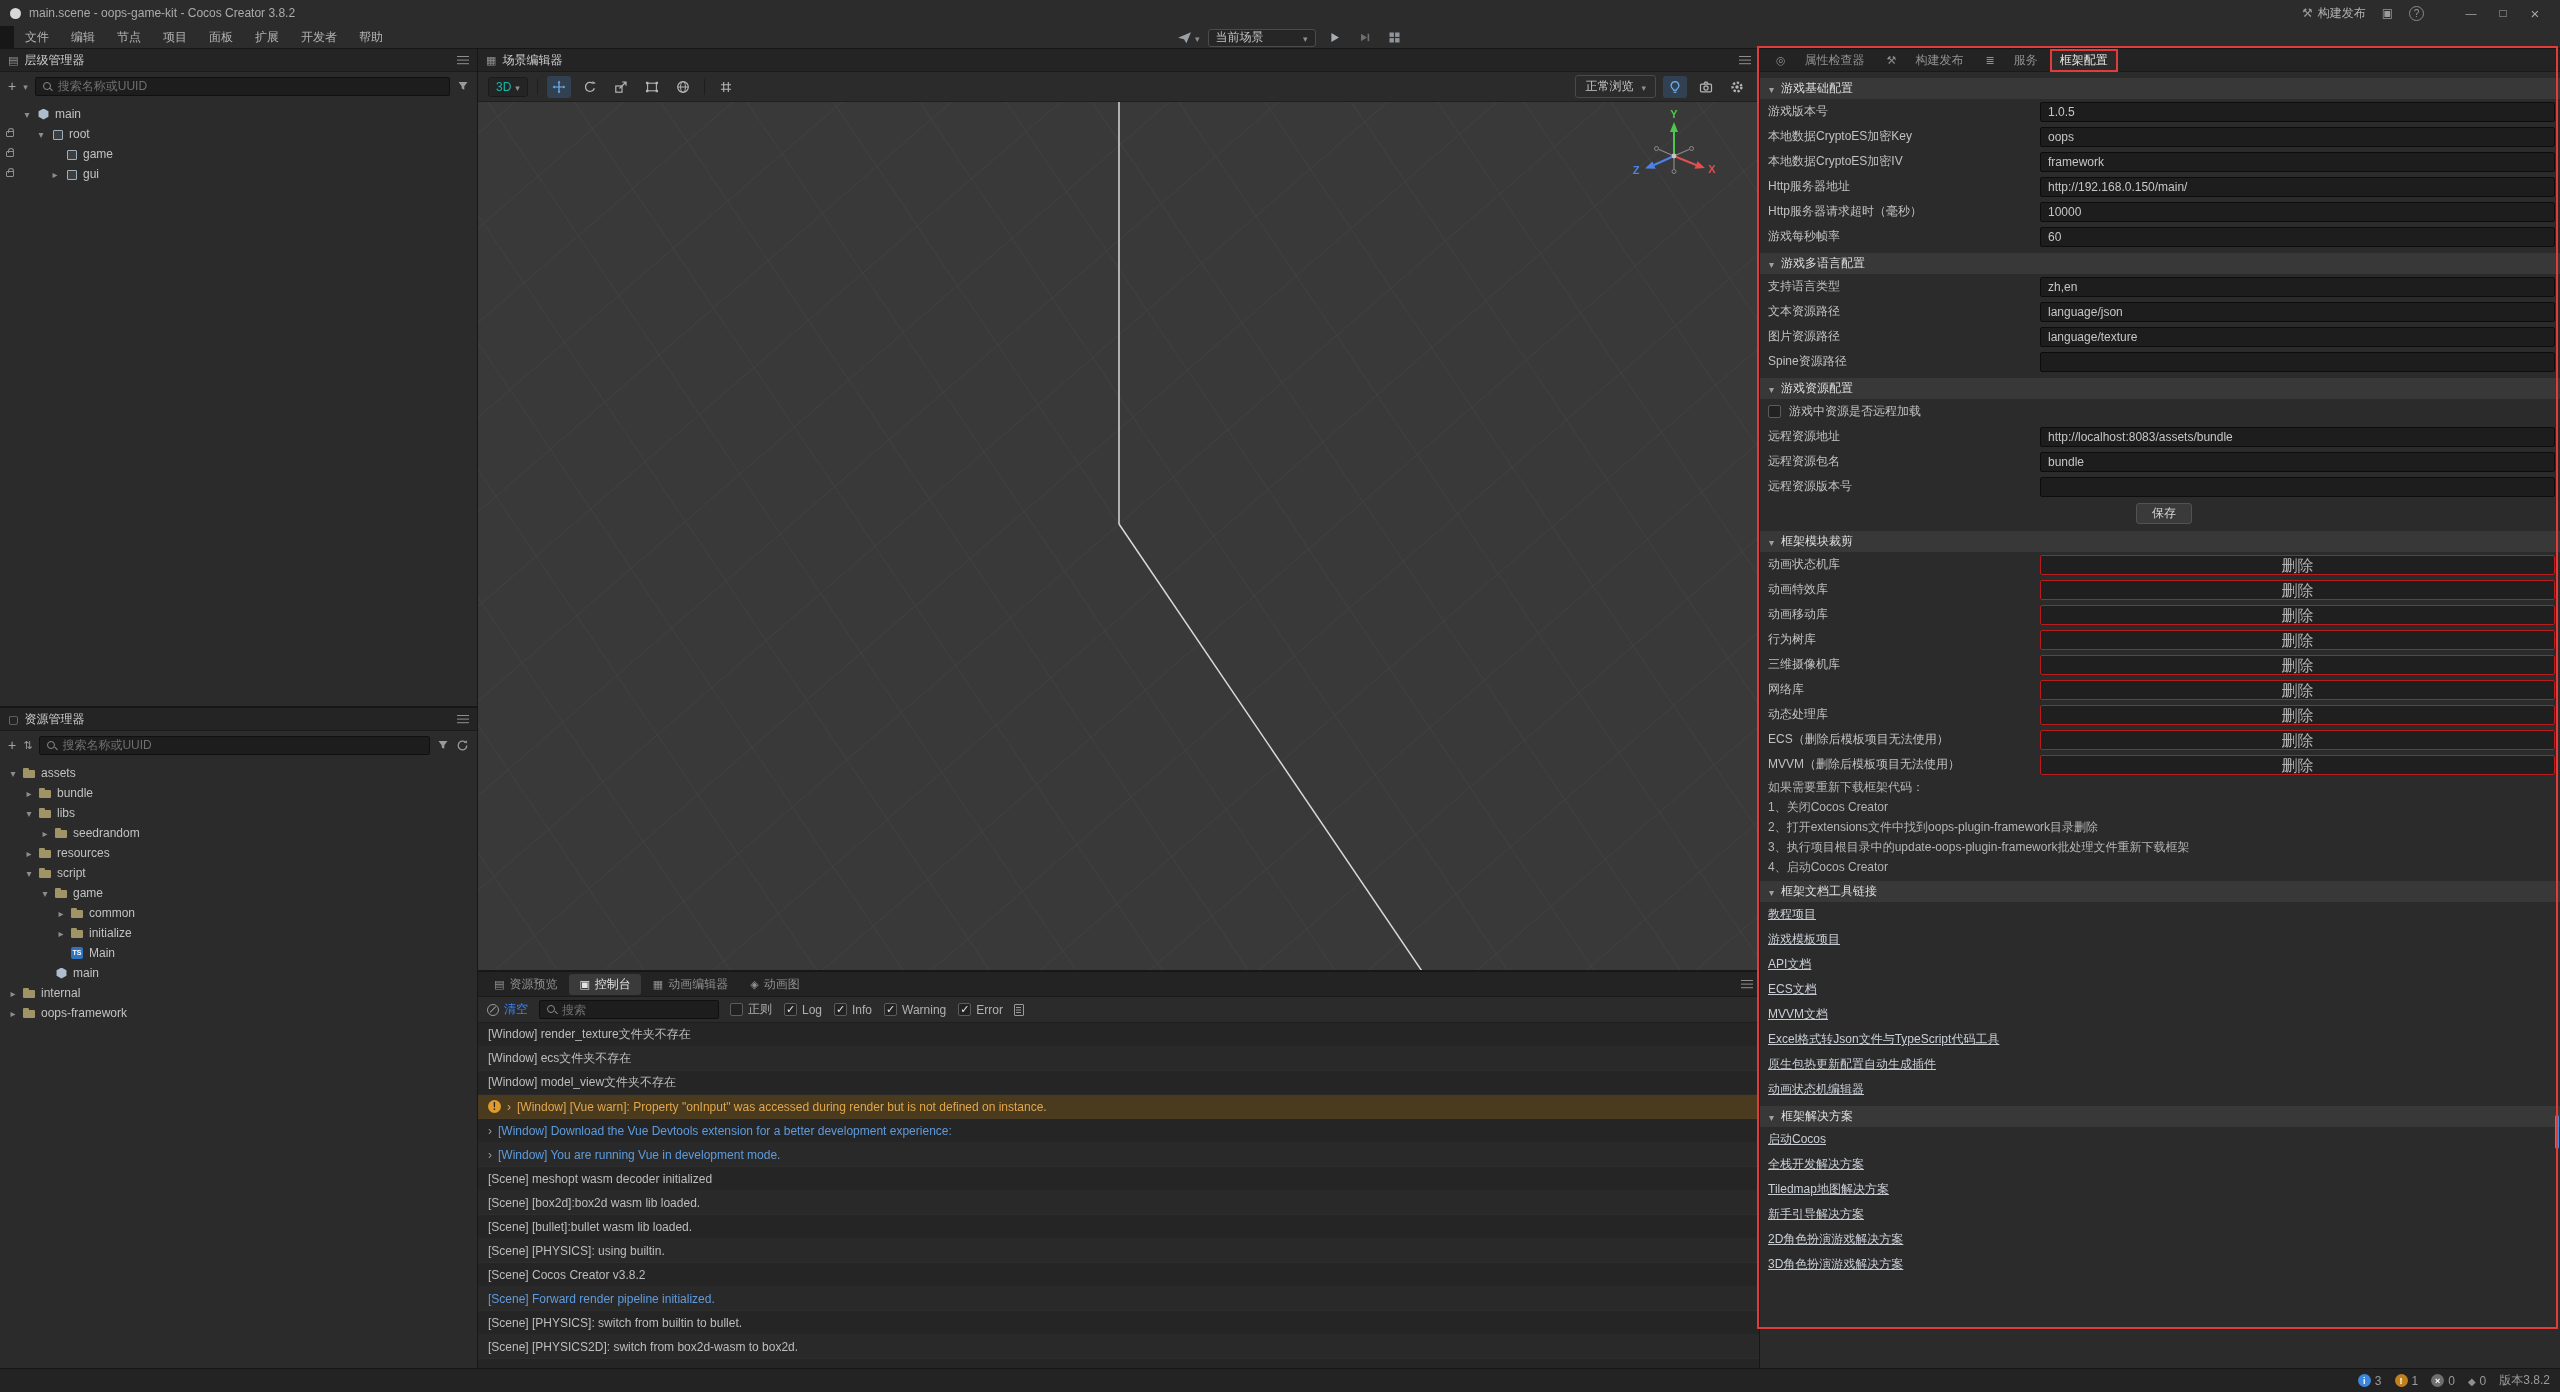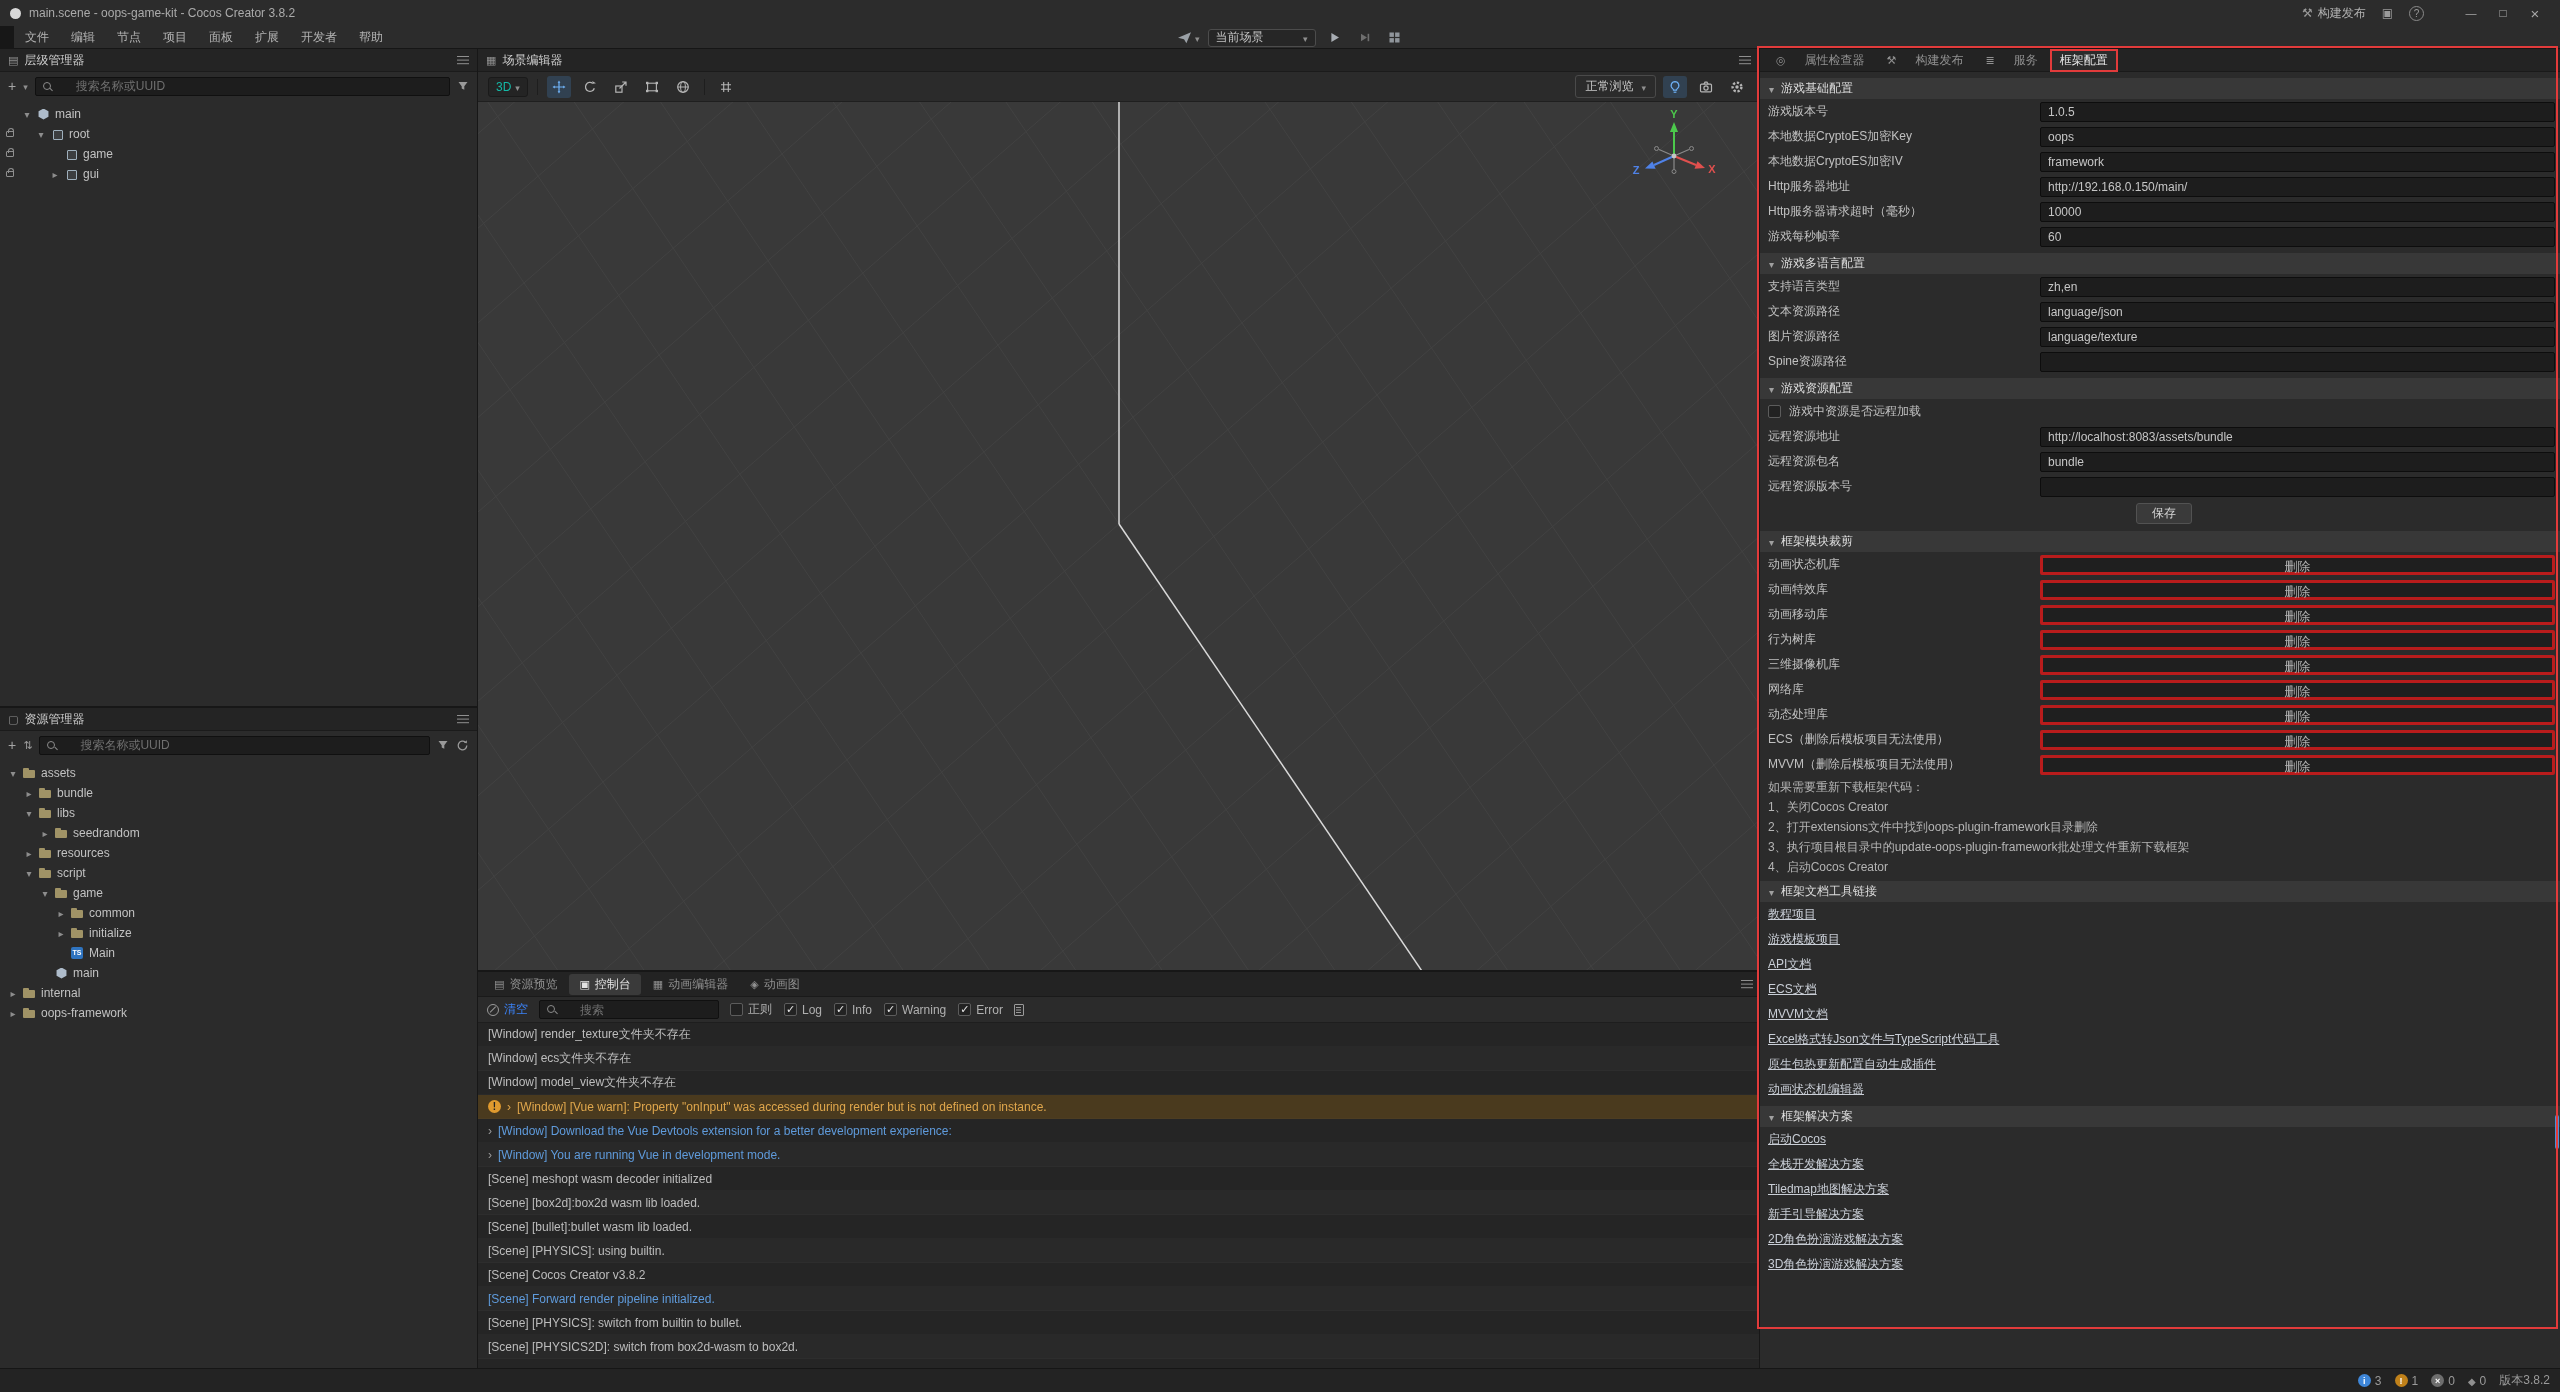--- a/index.html
+++ b/index.html
@@ -42,21 +42,21 @@
   .phead-glyph{font-size:11px;color:#8f8f8f}
   .phead-glyph.g1::before{content:"▤"}
   .phead-glyph.g2::before{content:"▢"}
   .phead-glyph.g3::before{content:"▦"}
   .icn-menu{width:12px;height:9px;position:relative;flex:none}
   .icn-menu::before{content:"";position:absolute;left:0;top:0;width:12px;height:1.6px;background:#8f8f8f;box-shadow:0 3.6px 0 #8f8f8f,0 7.2px 0 #8f8f8f}
 
   .ptools{height:28px;display:flex;align-items:center;gap:7px;padding:0 8px;flex:none}
   .icn-plus::before{content:"+";font-size:14px;color:#a5a5a5;line-height:1}
   .icn-sort::before{content:"⇅";font-size:11px;color:#9a9a9a}
-  .searchbox{flex:1;height:19px;background:#1d1d1d;border:1px solid #101010;border-radius:2px;display:flex;align-items:center;gap:23px;padding:0 6px}
+  .searchbox{flex:1;height:19px;background:#1d1d1d;border:1px solid #101010;border-radius:2px;display:flex;align-items:center;gap:5px;padding:0 6px}
   .searchbox input{flex:1;background:transparent;border:none;outline:none;color:#bbb;font-size:12px;min-width:0}
   .searchbox input::placeholder{color:#6f6f6f}
   .icn-search{width:11px;height:11px;position:relative;flex:none}
   .icn-search::before{content:"";position:absolute;left:1px;top:1px;width:6px;height:6px;border:1.4px solid #8a8a8a;border-radius:50%}
   .icn-search::after{content:"";position:absolute;left:7.5px;top:8px;width:4px;height:1.4px;background:#8a8a8a;transform:rotate(45deg)}
   .toolicon{display:flex;align-items:center;justify-content:center;color:#9a9a9a;flex:none}
 
   
   .tree{flex:1;padding-top:4px;position:relative;overflow:hidden}
   .trow{height:20px;display:flex;align-items:center;gap:5px;position:relative;color:#c2c2c2}
@@ -138,21 +138,21 @@
   .itabs-list{display:flex;align-items:center;height:100%;gap:2px}
   .itab{height:23px;display:flex;align-items:center;gap:19px;padding:0 10px;color:#909090}
   .itab.v-true{color:#e8e8e8;background:#2b2b2b;outline:2px solid #e23b3b;outline-offset:-2px}
   .ibody{flex:1;overflow:hidden;position:relative;padding-top:2px}
   .isec-head{height:21px;background:#383838;display:flex;align-items:center;gap:7px;padding:0 9px;color:#dedede;margin-top:4px}
   .isec-head .arr::before{content:"▾";font-size:10px;color:#a0a0a0}
   .irow{height:25px;display:flex;align-items:center;padding-left:8px}
   .irow .lbl{width:272px;flex:none;color:#c0c0c0;white-space:nowrap;overflow:hidden}
   .irow .val{flex:1;margin-right:5px}
   .cfg-input{width:100%;height:20px;background:#1d1d1d;border:1px solid #0d0d0d;border-radius:2px;color:#c6c6c6;padding:0 7px;font-size:12px;outline:none}
-  .del-btn{width:100%;height:20px;background:#1f1f1f;border:3px solid #b91c1c;border-radius:2px;color:#b2b2b2;font-size:13px}
+  .del-btn{width:100%;height:20px;background:#1f1f1f;border:1px solid #b91c1c;border-radius:2px;color:#b2b2b2;font-size:16px}
   .chk-row{height:25px;display:flex;align-items:center;gap:8px;padding-left:8px;color:#c0c0c0}
   .save-row{height:28px;display:flex;align-items:center}
   .save-btn{margin-left:376px;height:21px;padding:0 15px;background:#3a3a3a;border:1px solid #525252;border-radius:3px;color:#d6d6d6;font-size:12px}
   .note{height:20px;line-height:20px;padding-left:8px;color:#b5b5b5;white-space:nowrap;overflow:hidden}
   .ilink{height:25px;display:flex;align-items:center;padding-left:8px}
   .ilink a{color:#c9ced6;text-decoration:underline;cursor:pointer}
   .iscroll{position:absolute;right:1px;top:1043px;width:4px;height:34px;background:#4b8fd8;border-radius:2px}
 
   
   .statusbar{position:absolute;left:0;top:1368px;width:2560px;height:24px;background:#232323;border-top:1px solid #161616;display:flex;align-items:center;justify-content:flex-end;gap:13px;padding:0 10px;color:#9a9a9a}

